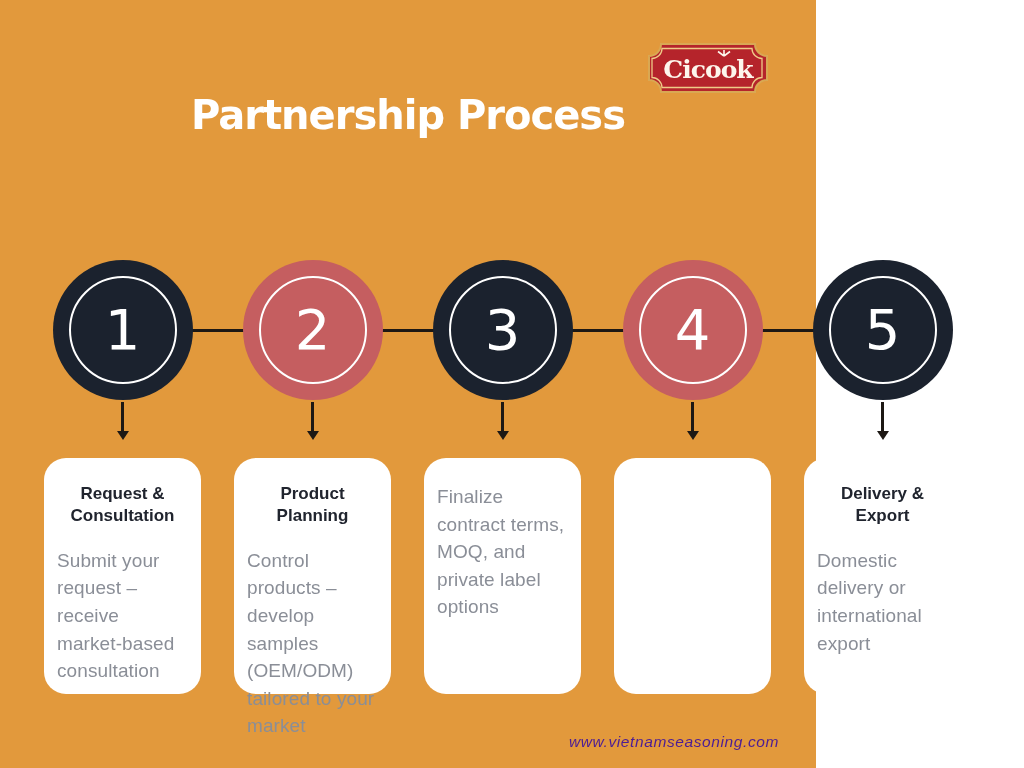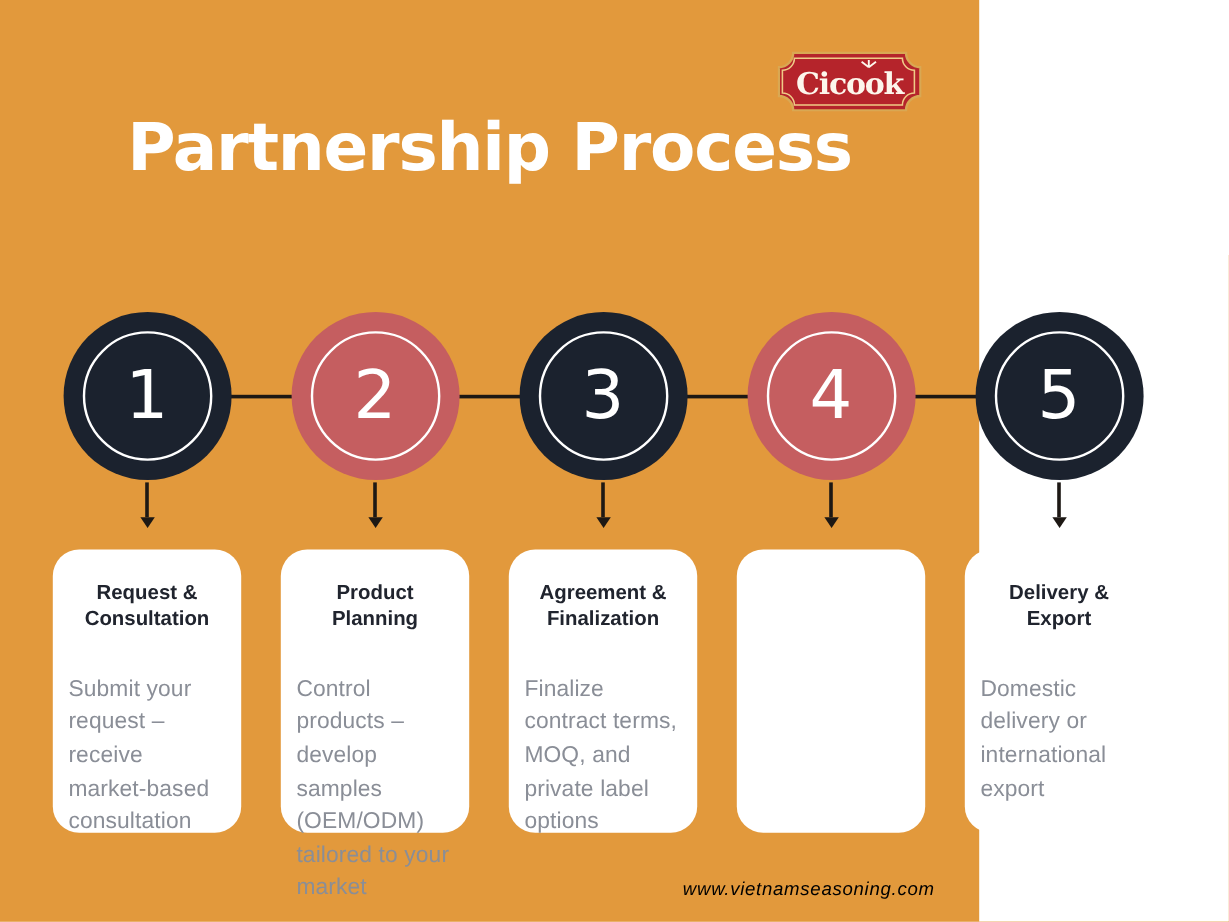--- a/index.html
+++ b/index.html
@@ -34,21 +34,21 @@
 
   
   .page-title {
     position: absolute;
     top: 92px;
     left: 0;
     width: 100%;
     text-align: center;
     font-family: "DejaVu Sans", sans-serif;
     font-weight: bold;
-    font-size: 55px;
+    font-size: 40px;
     line-height: 1.15;
     letter-spacing: -1px;
     color: var(--title-color, #FFFFFF);
   }
 
   
   .process {
     position: absolute;
     left: 44px;
     top: 260px;
@@ -127,41 +127,41 @@
     padding: 25px 13px 0 13px;
   }
   .card-title {
     font-family: "Liberation Sans", sans-serif;
     font-weight: bold;
     font-size: 17px;
     line-height: 1.32;
     text-align: center;
     color: var(--card-title, #20242E);
     white-space: pre-line;
-    margin-bottom: 33px;
+    margin-bottom: 19px;
   }
   .card-desc {
     font-family: "Liberation Sans", sans-serif;
     font-size: 19px;
     line-height: 1.45;
     letter-spacing: 0.1px;
     color: var(--card-body, #8A8E97);
     text-align: left;
   }
 
   
   .footer-url {
     position: absolute;
     top: 733px;
     right: 37px;
     font-family: "Liberation Sans", sans-serif;
     font-style: italic;
     font-size: 15.5px;
     letter-spacing: 0.6px;
-    color: #000000;
+    color: #4c1d95;
   }
 </style>
 </head>
 <body>
 
 <div class="canvas">
 
   <div class="logo">
     <svg viewBox="0 0 120 50">
       <path d="M13 1 H 107 A 12 12 0 0 0 119 13 V 37 A 12 12 0 0 0 107 49 H 13 A 12 12 0 0 0 1 37 V 13 A 12 12 0 0 0 13 1 Z" fill="#B5242B" stroke="#D9A853" stroke-width="2"></path>
@@ -239,22 +239,20 @@
         <div class="card-title">Request &amp;
 Consultation</div>
         <div class="card-desc">Submit your request – receive market-based consultation</div>
       </div>
       <div class="card">
         <div class="card-title">Product
 Planning</div>
         <div class="card-desc">Control products – develop samples (OEM/ODM) tailored to your market</div>
       </div>
       <div class="card">
-        <div class="card-title">Agreement &amp;
-Finalization</div>
         <div class="card-desc">Finalize contract terms, MOQ, and private label options</div>
       </div>
       <div class="card">
       </div>
       <div class="card">
         <div class="card-title">Delivery &amp;
 Export</div>
         <div class="card-desc">Domestic delivery or international export</div>
       </div>
     </div>

